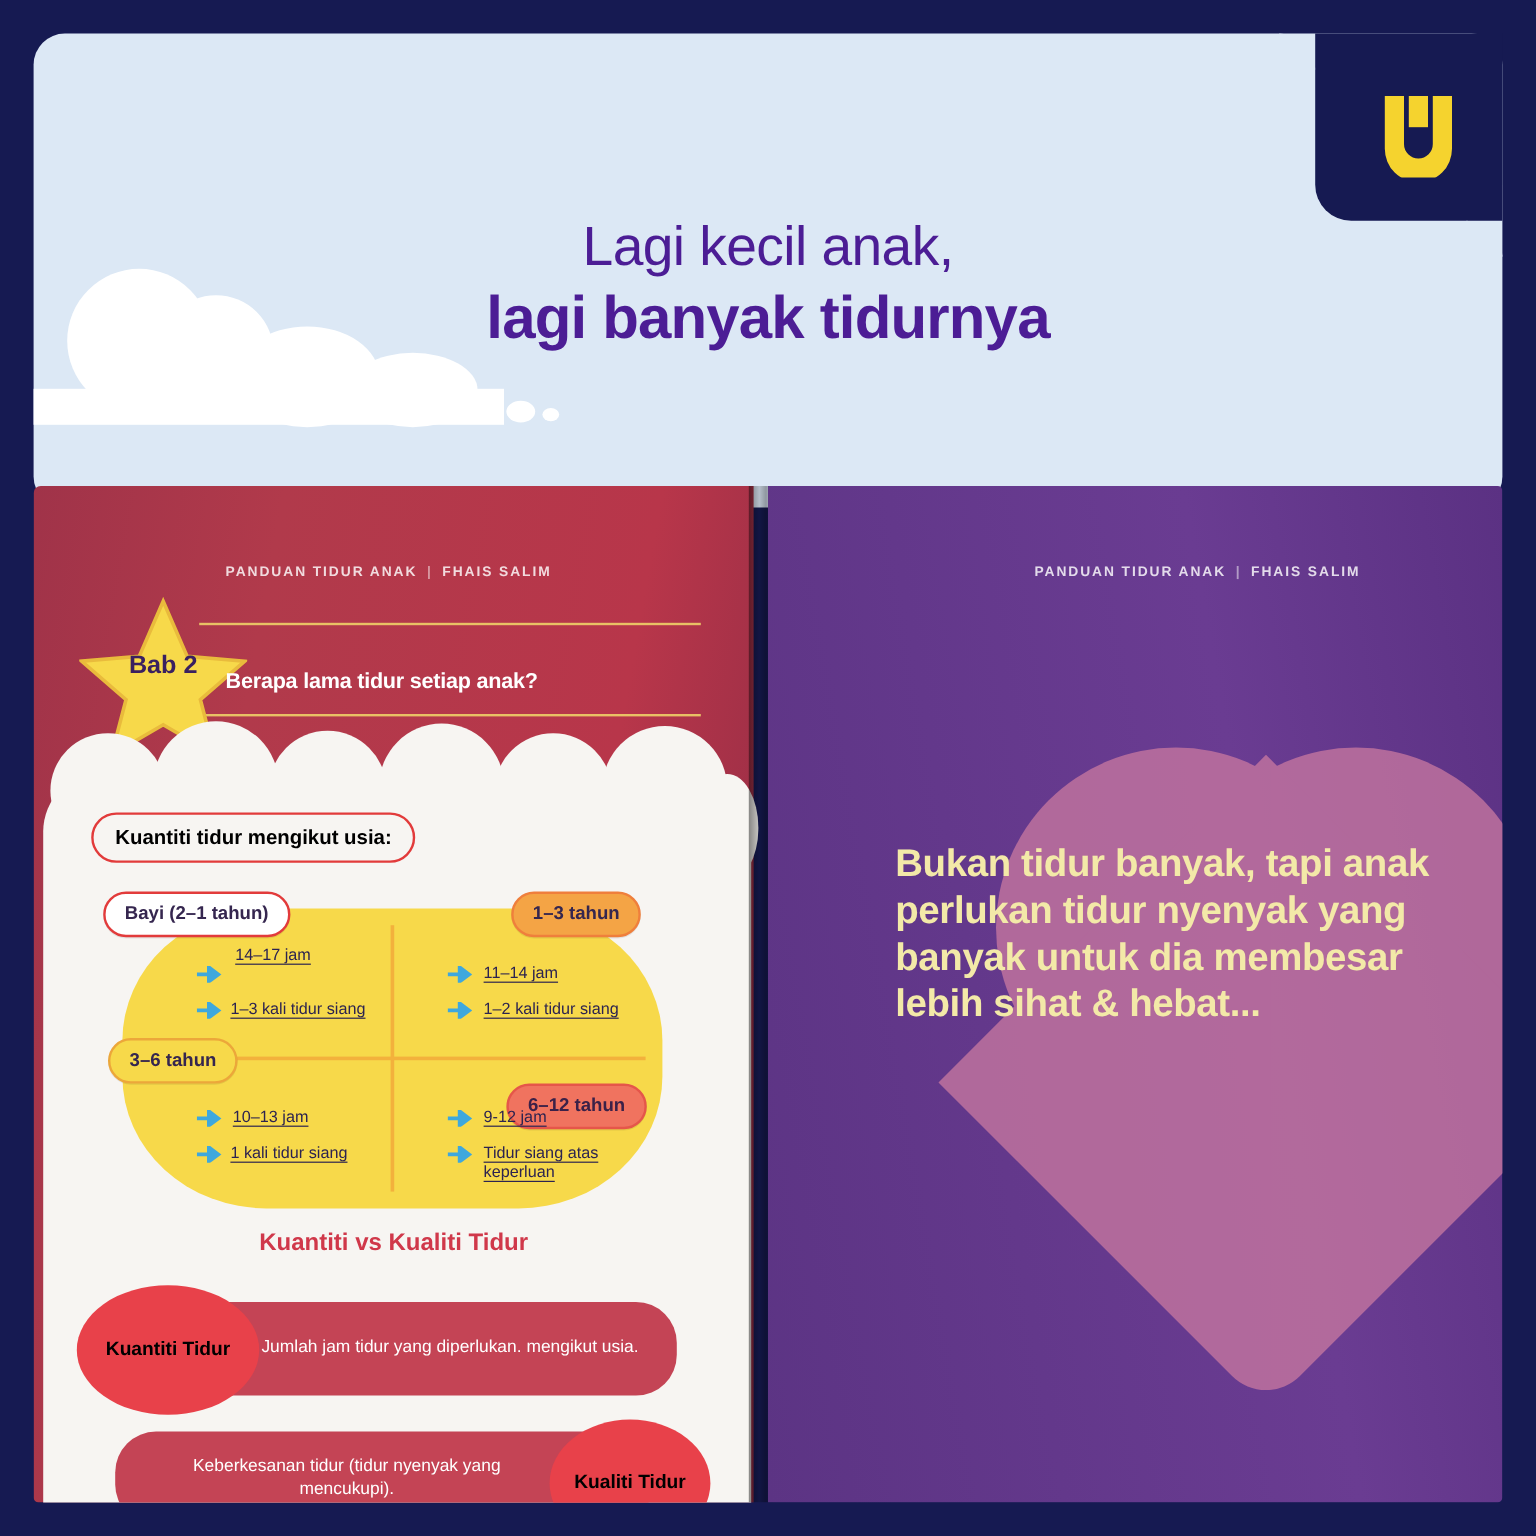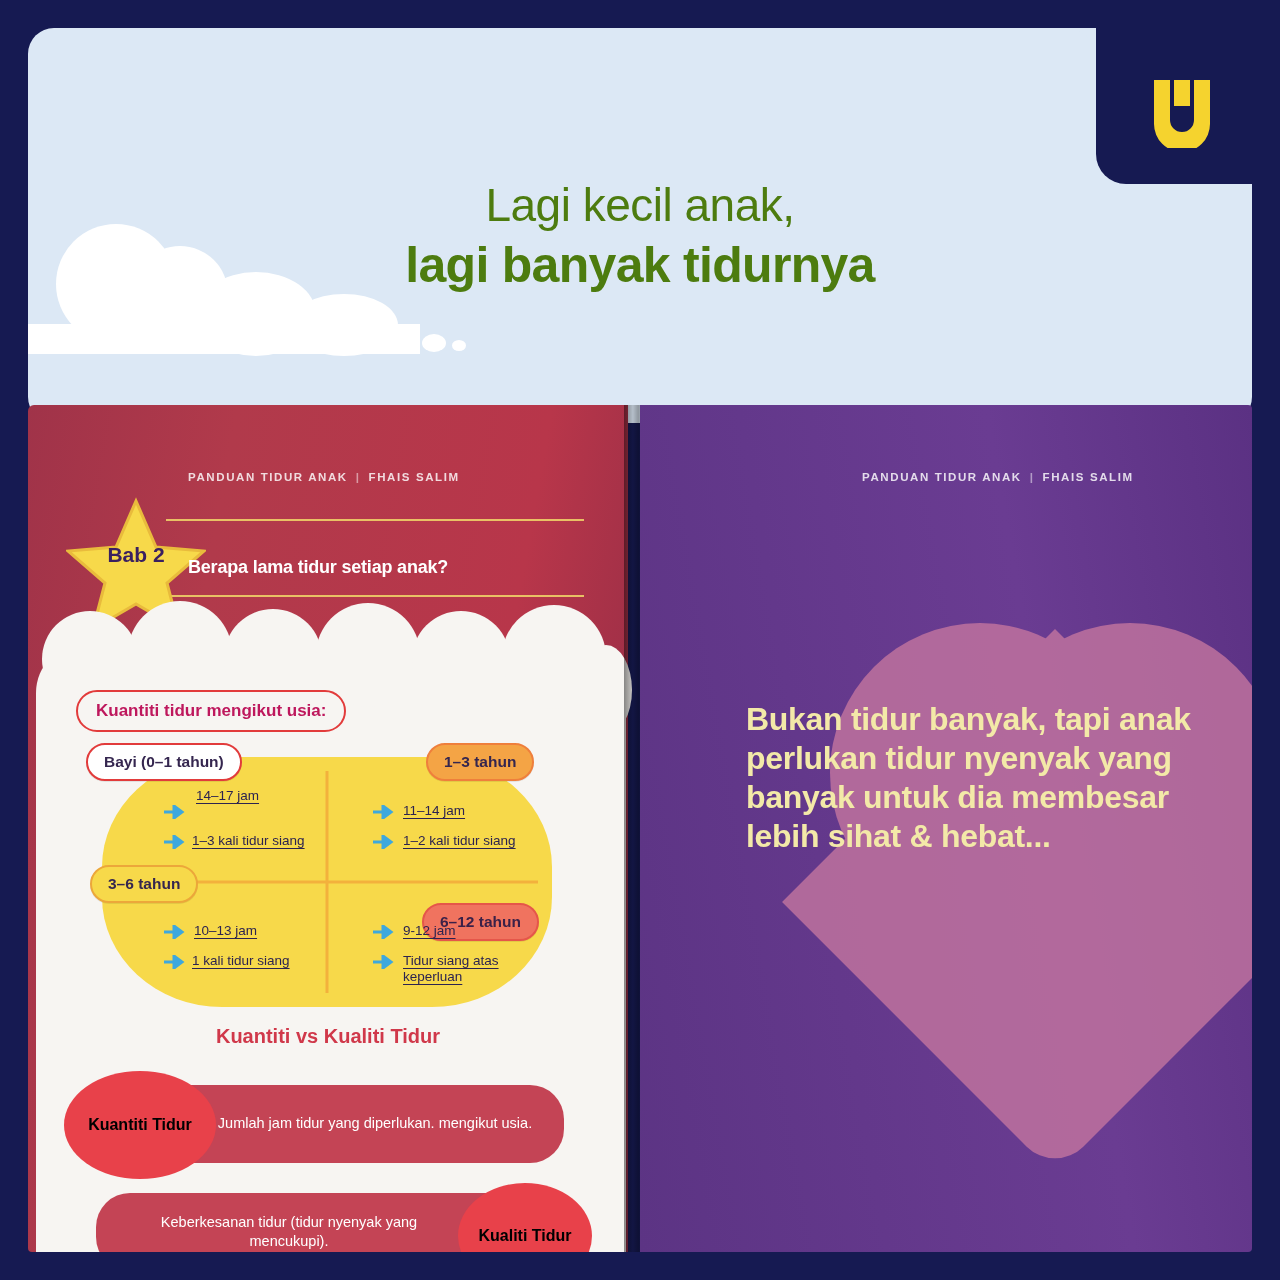--- a/index.html
+++ b/index.html
@@ -51,21 +51,21 @@
   .logo {
     position: absolute;
     right: 38px; top: 48px;
     width: 64px; height: 72px;
   }
 
   .headline {
     position: absolute;
     left: 0; right: 0; top: 150px;
     text-align: center;
-    color: #4d7c0f;
+    color: #4c1d95;
     line-height: 1.18;
   }
   .headline .l1 {
     font-size: 46px;
     font-weight: 400;
     letter-spacing: -0.5px;
   }
   .headline .l2 {
     font-size: 50px;
     font-weight: 700;
@@ -162,27 +162,27 @@
     border-radius: 50px 60px 0 0;
   }
   .scallop {
     position: absolute;
     background: #f7f5f2;
     border-radius: 50%;
   }
 
   .pill-title {
     position: absolute;
-    left: 48px; top: 285px;
+    left: 48px; top: 272px;
     padding: 9px 18px;
     border: 2.5px solid #e23b3b;
     border-radius: 22px;
     font-size: 17px;
     font-weight: 700;
-    color: #be185d;
+    color: #000000;
     background: #f7f5f2;
   }
 
   .yellow-box {
     position: absolute;
     left: 74px; top: 352px;
     width: 450px; height: 250px;
     background: #f7d94a;
     border-radius: 120px/110px;
   }
@@ -347,21 +347,21 @@
       <div class="scallop" style="left:474px; top:200px; width:104px; height:104px;"></div>
       <div class="scallop" style="left:552px; top:240px; width:52px; height:90px;"></div>
 
       <div class="pill-title">Kuantiti tidur mengikut usia:</div>
 
       <div class="yellow-box">
         <div class="vline"></div>
         <div class="hline"></div>
       </div>
 
-      <div class="age-pill red" style="left:58px; top:338px;">Bayi (0–1 tahun)</div>
+      <div class="age-pill red" style="left:58px; top:338px;">Bayi (2–1 tahun)</div>
       <div class="age-pill orange" style="left:398px; top:338px;">1–3 tahun</div>
       <div class="age-pill yellow" style="left:62px; top:460px;text-align:center;">3–6 tahun</div>
       <div class="age-pill salmon" style="left:394px; top:458px;margin-top:40px;">6–12 tahun</div>
 
       <svg class="arrow" viewBox="0 0 22 14" style="left:136px; top:400px;">
         <path d="M0 7 h12 M10 1 l8 6 -8 6 Z" stroke="#3ea8dd" stroke-width="3" fill="#3ea8dd"></path>
       </svg>
       <div class="fact" style="left:168px; top:383px;">14–17 jam</div>
       <svg class="arrow" viewBox="0 0 22 14" style="left:136px; top:430px;">
         <path d="M0 7 h12 M10 1 l8 6 -8 6 Z" stroke="#3ea8dd" stroke-width="3" fill="#3ea8dd"></path>

